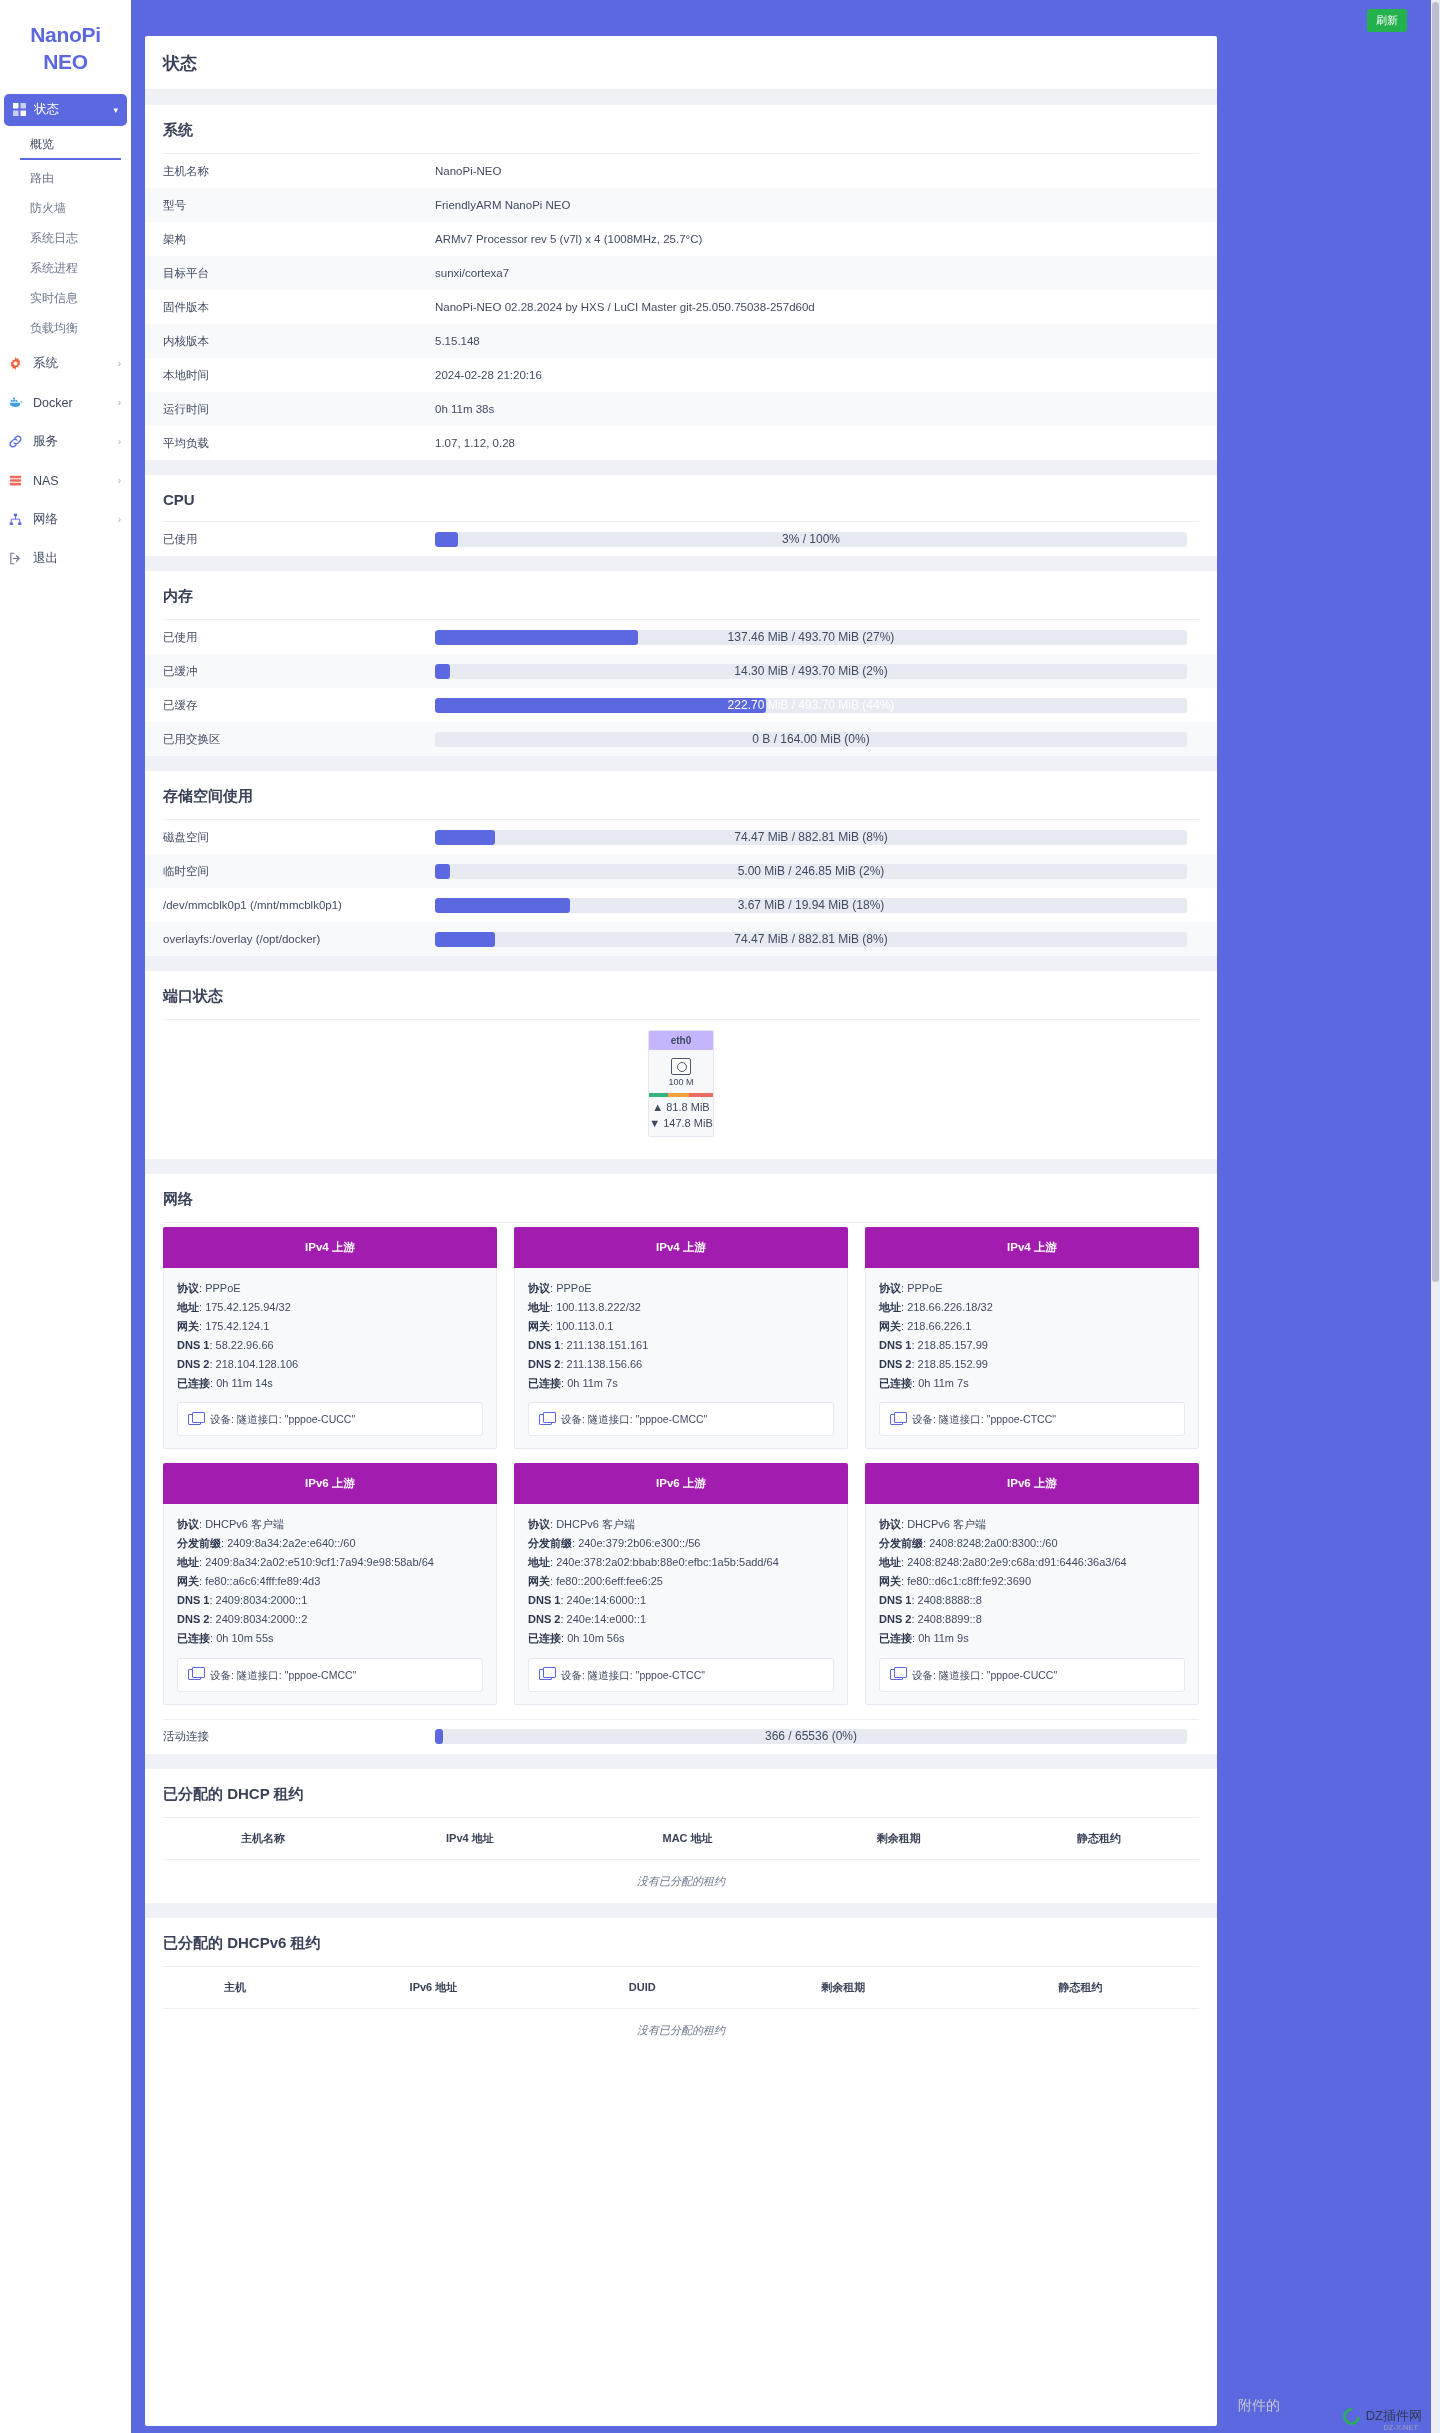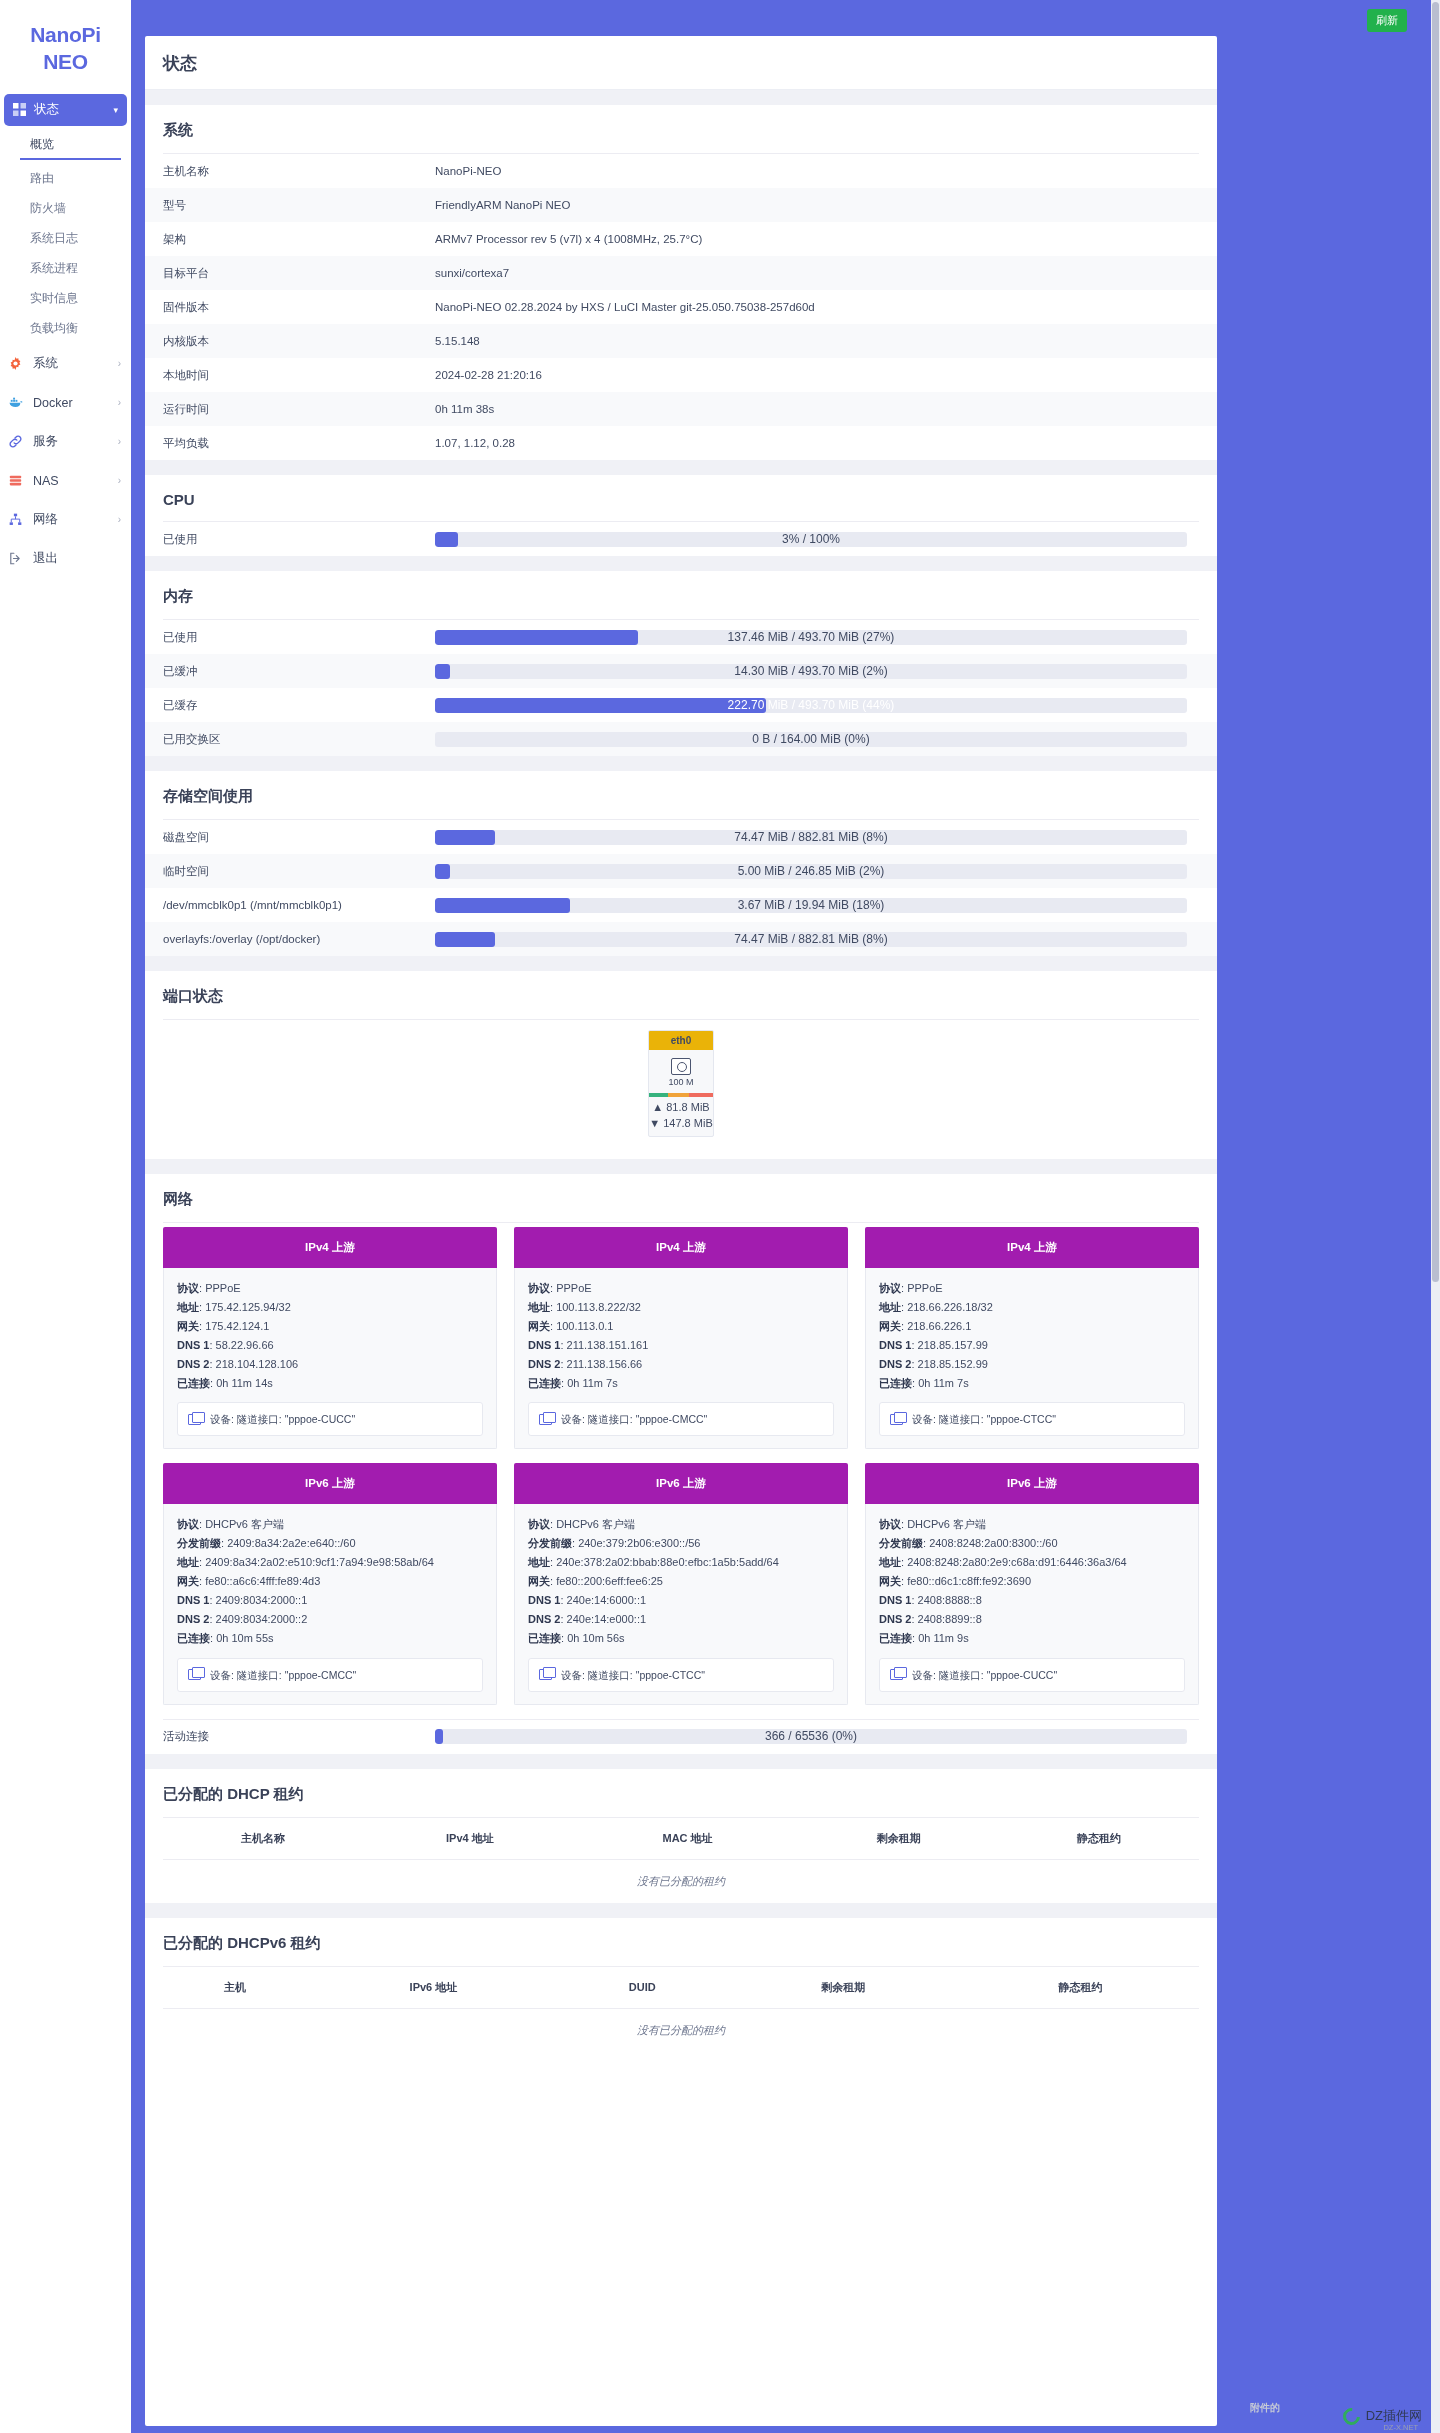--- a/index.html
+++ b/index.html
@@ -151,21 +151,21 @@
   .port-box {
     width: 66px;
     background: #f7f8fa;
     border: 1px solid #e4e7ef;
     border-radius: 2px;
     text-align: center;
     font-size: 9.5px;
     color: #404a62;
     overflow: hidden;
   }
-  .port-hdr { background: #eab308; padding: 4px 0; font-size: 10px; font-weight: bold; }
+  .port-hdr { background: #c4b5fd; padding: 4px 0; font-size: 10px; font-weight: bold; }
   .port-icon { padding: 8px 0 2px 0; }
   .plug {
     width: 20px; height: 17px; margin: 0 auto;
     border: 1.4px solid #4b5570; border-radius: 2px;
     position: relative; background: #fff;
   }
   .plug:after {
     content: ""; position: absolute; left: 5px; top: 3px;
     width: 8px; height: 8px;
     border: 1.4px solid #4b5570;
@@ -263,21 +263,21 @@
     border: 3px solid #2fae5a;
     border-right-color: transparent;
     transform: rotate(-40deg);
   }
   #wm-sub {
     position: absolute; right: 22px; bottom: 1px;
     font-size: 7.5px; color: #9aa0b2; margin-left: 24px;
   }
   #wm-cn {
     position: absolute; right: 160px; bottom: 18px;
-    font-size: 10px; color: #c4c8d6; font-weight: bold;
+    font-size: 14px; color: #c4c8d6;
   }
 </style>
 </head>
 <body>
 
 <div id="sidebar">
   <div class="brand">
     <span>NanoPi</span>
     <span class="l2">NEO</span>
   </div>

